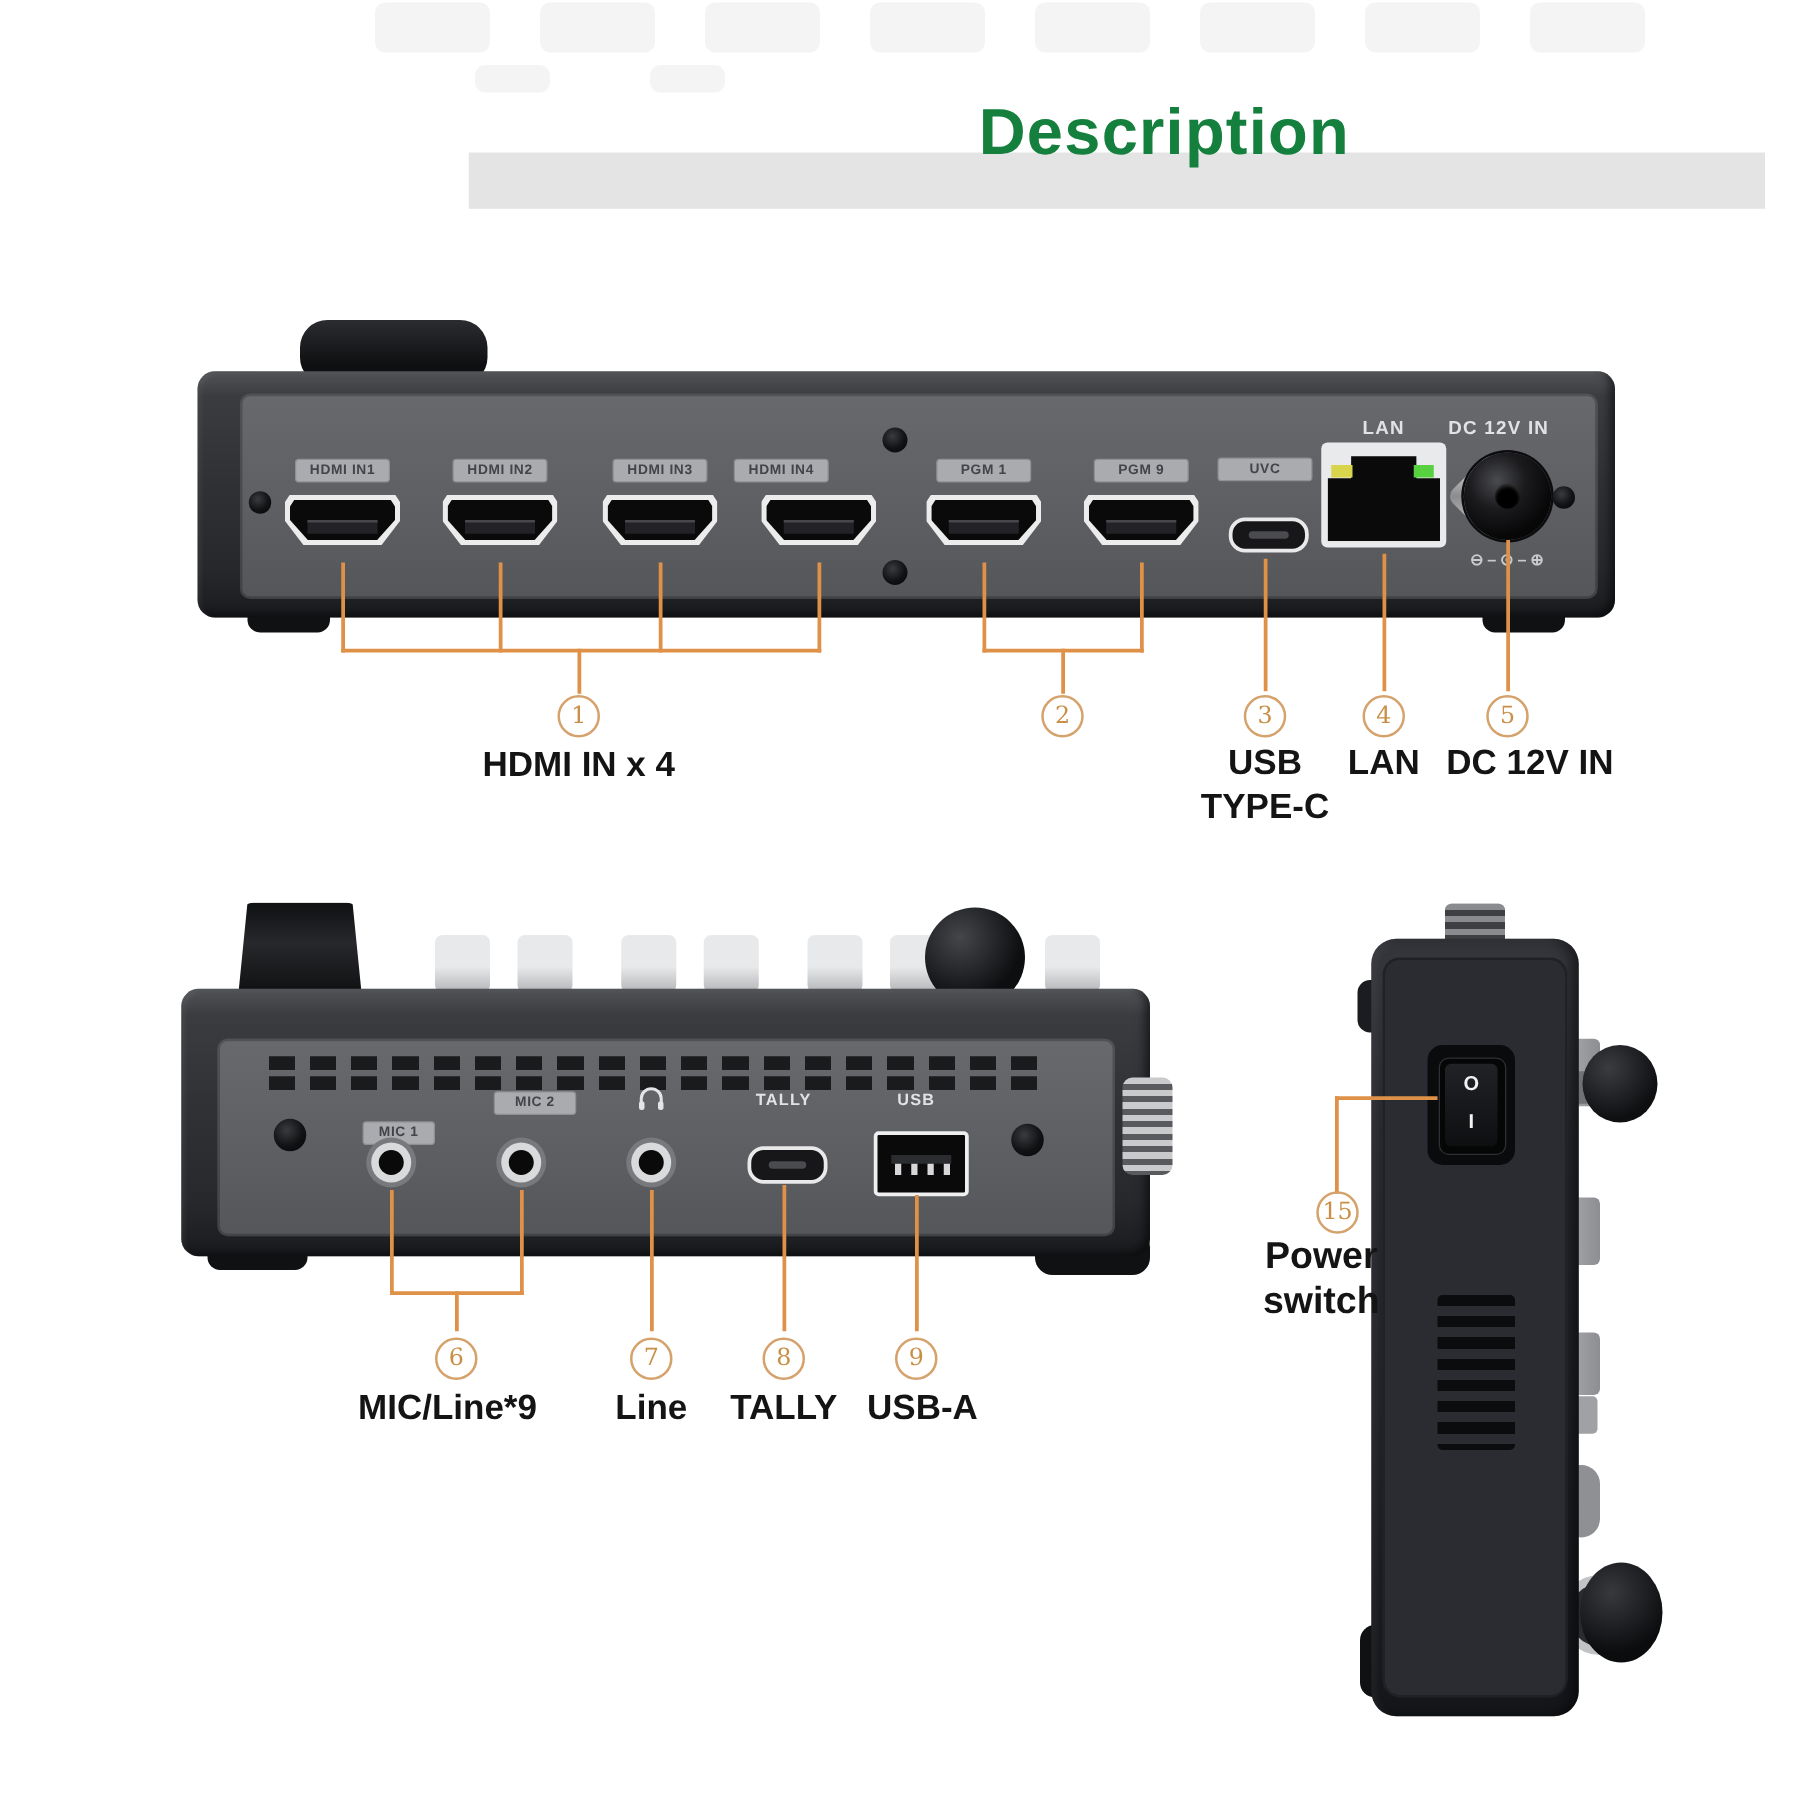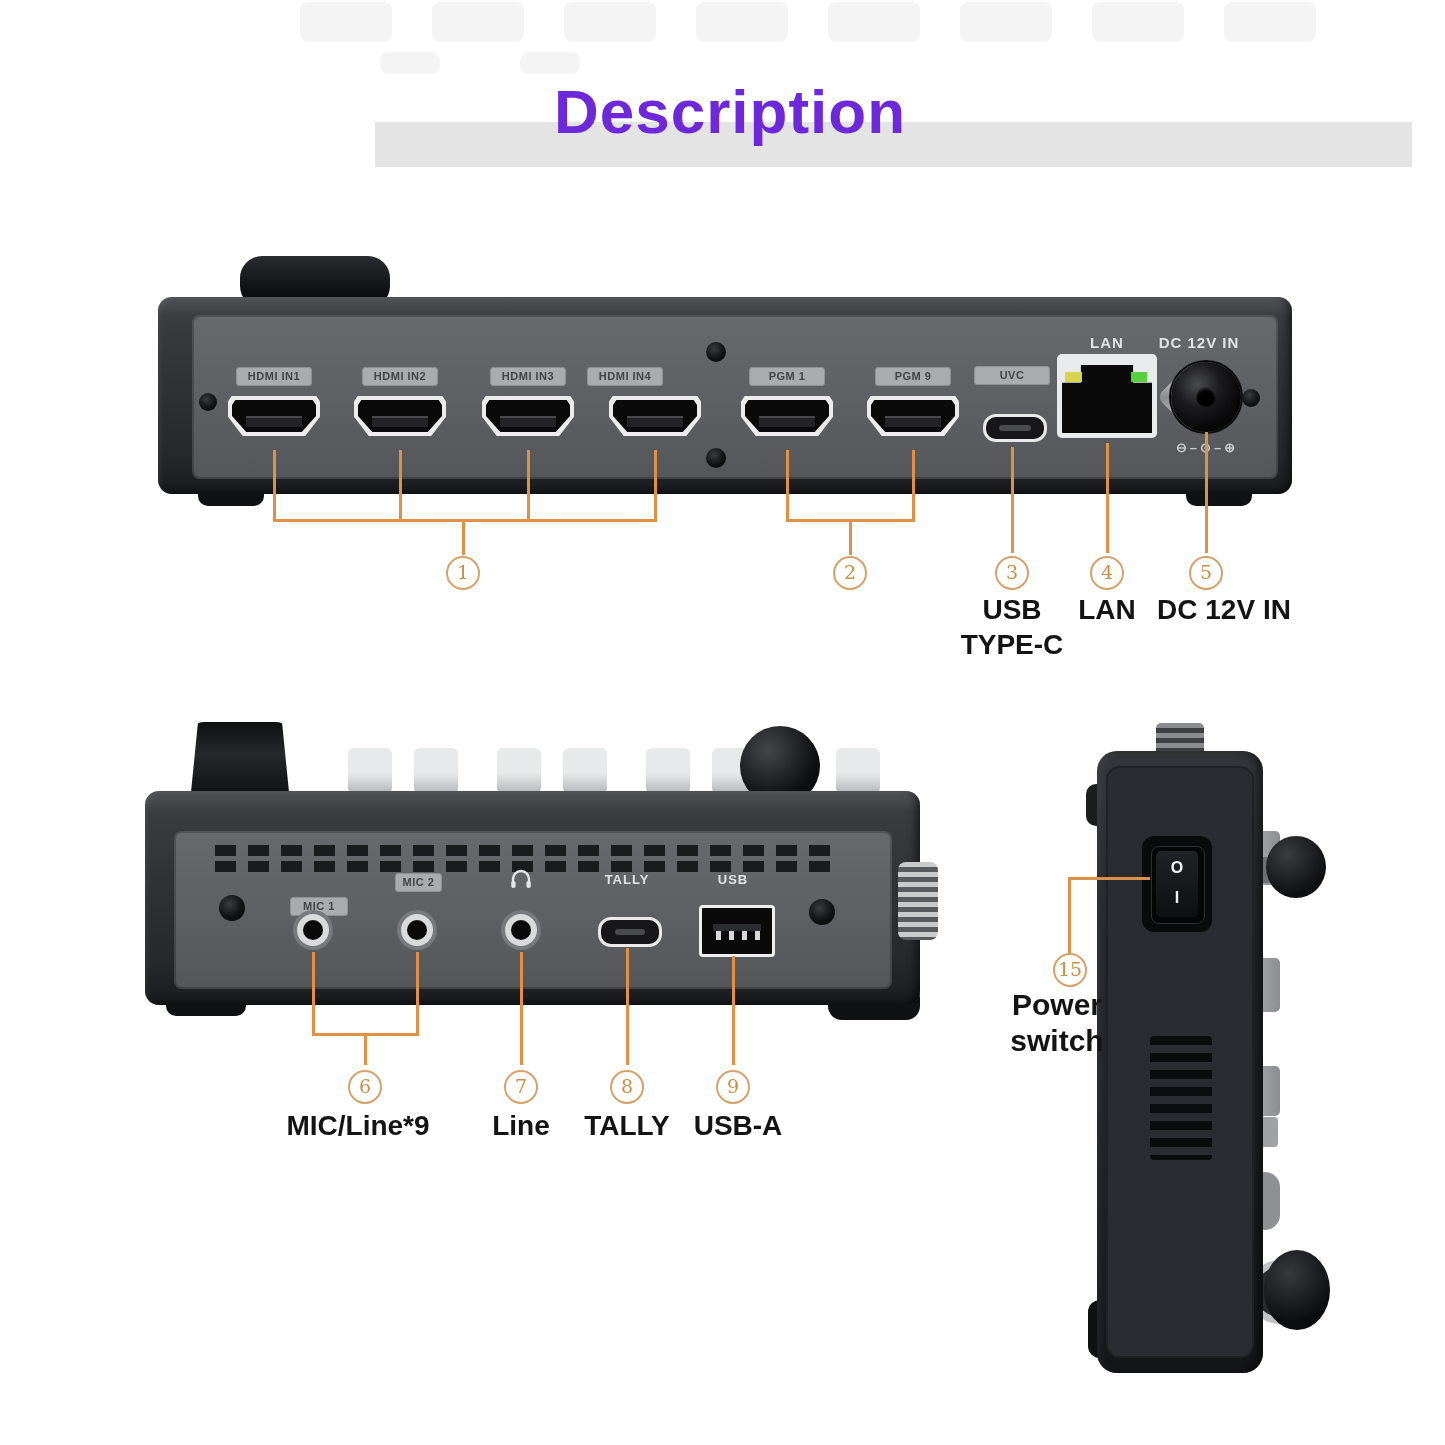--- a/index.html
+++ b/index.html
@@ -1,22 +1,22 @@
 <!DOCTYPE html>
 <html style="--accent: #E09148; --ring: #D5A26B; --num: #C98F46;"><head>
 <meta charset="utf-8">
 <style>
   html,body{margin:0;padding:0;background:#ffffff;}
   #stage{position:relative;width:1445px;height:1445px;background:#ffffff;overflow:hidden;
          font-family:"Liberation Sans",sans-serif;}
   .abs{position:absolute;}
   
   .title-bar{left:375px;top:122px;width:1037px;height:45px;background:#E4E4E4;}
-  .title-text{left:380px;top:76px;width:700px;text-align:center;font-size:62px;font-weight:700;
-              color:#6d28d9;letter-spacing:1px;}
+  .title-text{left:380px;top:76px;width:700px;text-align:right;font-size:52px;font-weight:700;
+              color:#15803d;letter-spacing:1px;}
   
   .ghost{background:rgba(120,120,120,0.08);border-radius:8px;}
   
   .dev-body{border-radius:14px;background:linear-gradient(180deg,#515357 0%,#3A3C40 10%,#2F3135 45%,#26282C 80%,#191B1E 100%);
             box-shadow:inset 3px 2px 4px rgba(255,255,255,0.07), inset -4px -3px 8px rgba(0,0,0,0.55);}
   .dev-face{border-radius:8px;background:linear-gradient(180deg,#67696D 0%,#5E6064 50%,#54565A 100%);
             box-shadow:inset 0 0 0 2px rgba(0,0,0,0.22);}
   .foot{background:#101113;border-radius:10px;}
   .screw{border-radius:50%;background:radial-gradient(circle at 40% 35%,#3A3B3E 0%,#111214 55%,#050506 100%);}
   .plabel{height:17px;background:#A9ABAE;border:1px solid #8E9093;border-radius:3px;color:#42444A;
@@ -160,20 +160,21 @@
   <div class="abs cline" style="left:462px;top:519px;width:3px;height:36px"></div>
   <div class="abs cline" style="left:786px;top:450px;width:3px;height:72px"></div>
   <div class="abs cline" style="left:912px;top:450px;width:3px;height:72px"></div>
   <div class="abs cline" style="left:786px;top:519px;width:129px;height:3px"></div>
   <div class="abs cline" style="left:849px;top:519px;width:3px;height:36px"></div>
   <div class="abs cline" style="left:1011px;top:447px;width:3px;height:106px"></div>
   <div class="abs cline" style="left:1106px;top:443px;width:3px;height:110px"></div>
   <div class="abs cline" style="left:1205px;top:432px;width:3px;height:121px"></div>
 
   <div class="abs cnum" style="left:446px;top:556px">1</div>
+  <div class="abs clabel" style="left:313px;top:596px;width:300px">HDMI IN x 4</div>
   <div class="abs cnum" style="left:833px;top:556px">2</div>
   <div class="abs cnum" style="left:995px;top:556px">3</div>
   <div class="abs clabel" style="left:942px;top:594px;width:140px">USB</div>
   <div class="abs clabel" style="left:942px;top:629px;width:140px">TYPE-C</div>
   <div class="abs cnum" style="left:1090px;top:556px">4</div>
   <div class="abs clabel" style="left:1037px;top:594px;width:140px">LAN</div>
   <div class="abs cnum" style="left:1189px;top:556px">5</div>
   <div class="abs clabel" style="left:1104px;top:594px;width:240px">DC 12V IN</div>
 
   <div class="abs z1" style="left:190px;top:722px;width:100px;height:80px;border-radius:14px;background:linear-gradient(180deg,#0F1012,#26282B 40%,#0B0C0D);clip-path:polygon(8% 0,92% 0,100% 100%,0 100%)"></div>
@@ -193,21 +194,21 @@
 
   <div class="abs vents-h z4" style="left:215px;top:845px;width:622px"></div>
   <div class="abs vents-h z4" style="left:215px;top:861px;width:622px"></div>
 
   <div class="abs screw z4" style="left:219px;top:895px;width:26px;height:26px"></div>
   <div class="abs screw z4" style="left:809px;top:899px;width:26px;height:26px"></div>
 
   <div class="abs z4" style="left:290px;top:897px;width:58px">
       <div class="plabel">MIC 1</div>
     </div>
-  <div class="abs z4" style="left:395px;top:873px;width:47px">
+  <div class="abs z4" style="left:395px;top:873px;width:66px">
       <div class="plabel">MIC 2</div>
     </div>
   <svg class="abs z4" style="left:509px;top:868px" width="24" height="22" viewBox="0 0 24 22">
     <path d="M4 16 v-5 a8 8 0 0 1 16 0 v5" fill="none" stroke="#E3E4E6" stroke-width="2.4" stroke-linecap="round"></path>
     <rect x="2.2" y="13" width="4.4" height="7" rx="2" fill="#E3E4E6"></rect>
     <rect x="17.4" y="13" width="4.4" height="7" rx="2" fill="#E3E4E6"></rect>
   </svg>
   <div class="abs ptext z4" style="left:597px;top:872px;width:60px;font-size:13px">TALLY</div>
   <div class="abs ptext z4" style="left:711px;top:872px;width:44px;font-size:13px">USB</div>
 

